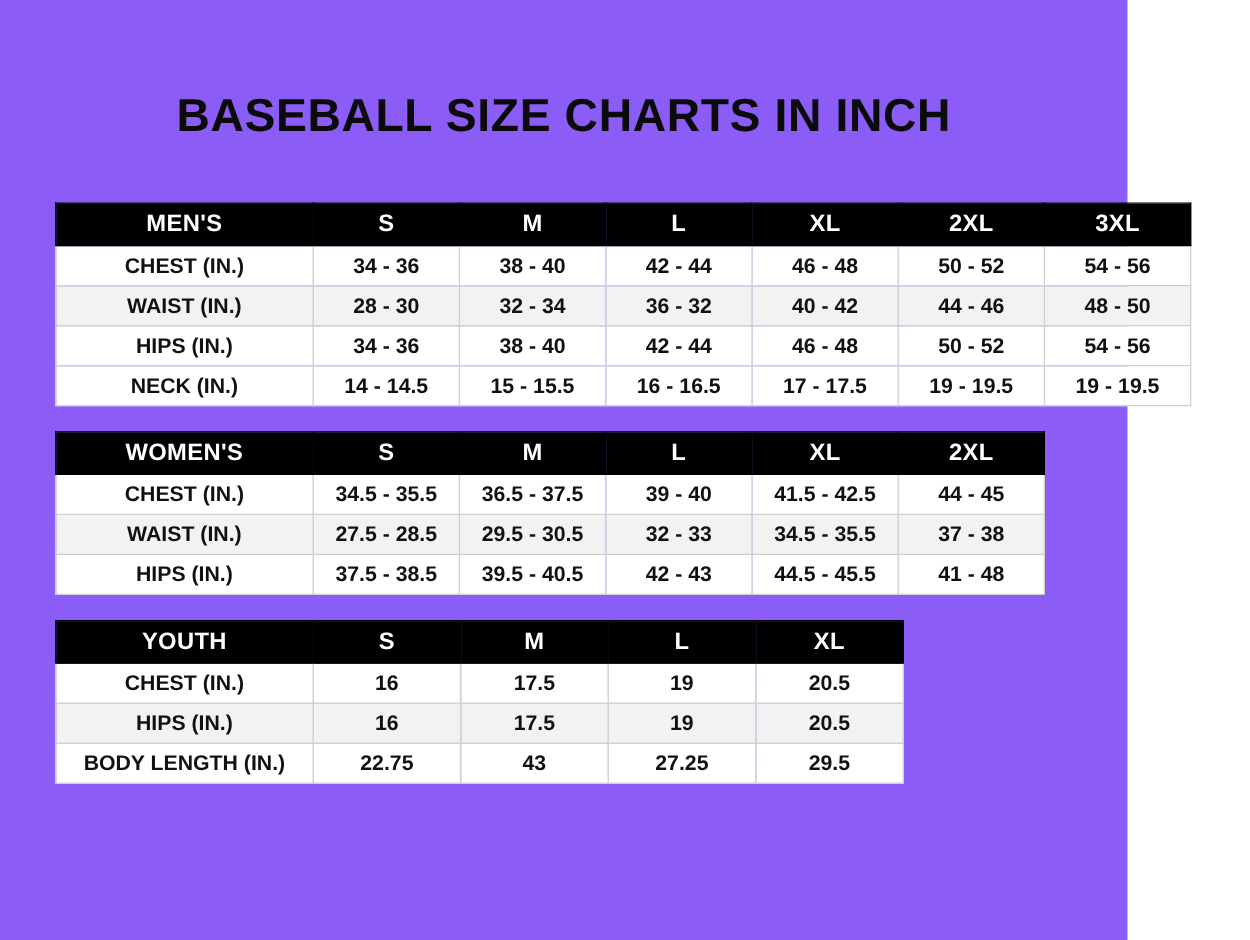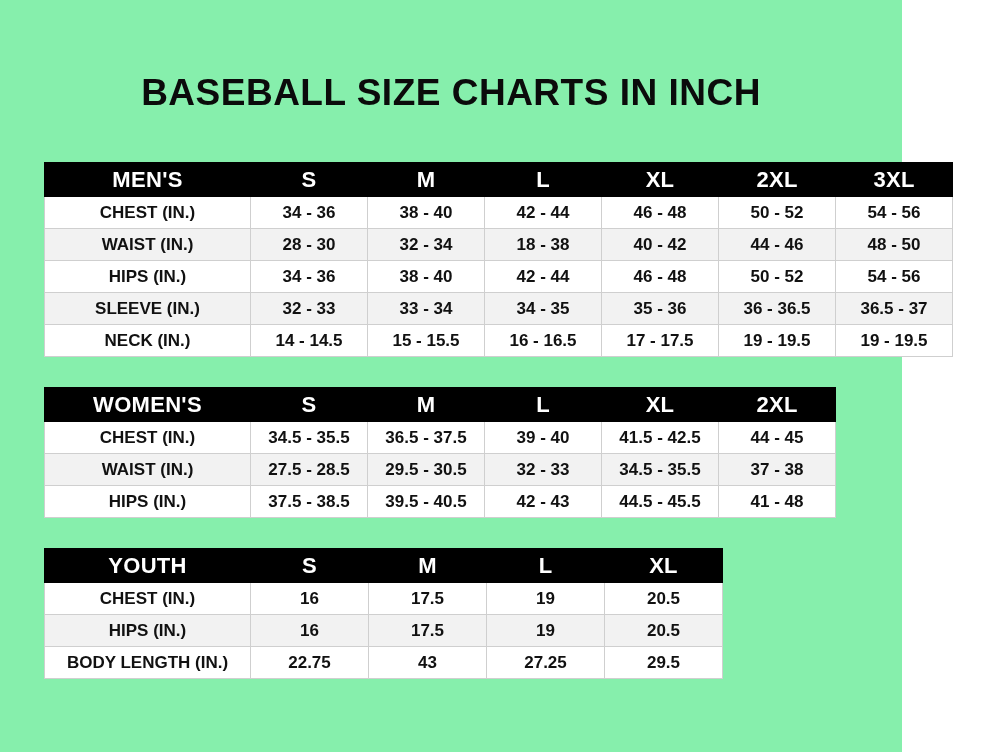--- a/index.html
+++ b/index.html
@@ -11,21 +11,21 @@
     width: 1000px;
     height: 752px;
     font-family: "Liberation Sans", sans-serif;
     color: #111111;
     overflow: hidden;
   }
   .page {
     position: relative;
     width: 902px;
     height: 752px;
-    background: #86efac;
+    background: #8b5cf6;
   }
   .title {
     text-align: center;
     font-size: 37px;
     font-weight: bold;
     letter-spacing: 0.5px;
     color: #0b0b0b;
     margin: 0;
     padding-top: 72px;
     font-family: "Liberation Sans", sans-serif;
@@ -39,40 +39,40 @@
   table {
     border-collapse: collapse;
     table-layout: fixed;
     font-family: "Liberation Sans", sans-serif;
   }
 
   table.mens   { width: 908px; }
   table.womens { width: 790px; }
   table.youth  { width: 678px; border-radius: 17px; }
 
-  table + table { margin-top: 30px; }
+  table + table { margin-top: 20px; }
 
   th, td {
     border: 1px solid #cfcfcf;
     text-align: center;
     font-size: 17px;
     font-weight: bold;
     height: 31px;
     padding: 0 2px;
     color: #111111;
     background: #ffffff;
     white-space: nowrap;
   }
 
   thead th {
     background: #000000;
     color: #ffffff;
     border: 1px solid #000000;
     height: 33px;
-    font-size: 22px;
+    font-size: 19px;
     letter-spacing: 0.3px;
   }
   thead th.rowlabel {
     text-align: center;
   }
 
   tbody tr.alt td {
     background: #f2f2f2;
   }
 
@@ -127,43 +127,34 @@
           <td>38 - 40</td>
           <td>42 - 44</td>
           <td>46 - 48</td>
           <td>50 - 52</td>
           <td>54 - 56</td>
         </tr>
         <tr class="alt">
           <td class="rowlabel">WAIST (IN.)</td>
           <td>28 - 30</td>
           <td>32 - 34</td>
-          <td>18 - 38</td>
+          <td>36 - 32</td>
           <td>40 - 42</td>
           <td>44 - 46</td>
           <td>48 - 50</td>
         </tr>
         <tr>
           <td class="rowlabel">HIPS (IN.)</td>
           <td>34 - 36</td>
           <td>38 - 40</td>
           <td>42 - 44</td>
           <td>46 - 48</td>
           <td>50 - 52</td>
           <td>54 - 56</td>
         </tr>
-        <tr class="alt">
-          <td class="rowlabel">SLEEVE (IN.)</td>
-          <td>32 - 33</td>
-          <td>33 - 34</td>
-          <td>34 - 35</td>
-          <td>35 - 36</td>
-          <td>36 - 36.5</td>
-          <td>36.5 - 37</td>
-        </tr>
         <tr>
           <td class="rowlabel">NECK (IN.)</td>
           <td>14 - 14.5</td>
           <td>15 - 15.5</td>
           <td>16 - 16.5</td>
           <td>17 - 17.5</td>
           <td>19 - 19.5</td>
           <td>19 - 19.5</td>
         </tr>
       </tbody>

